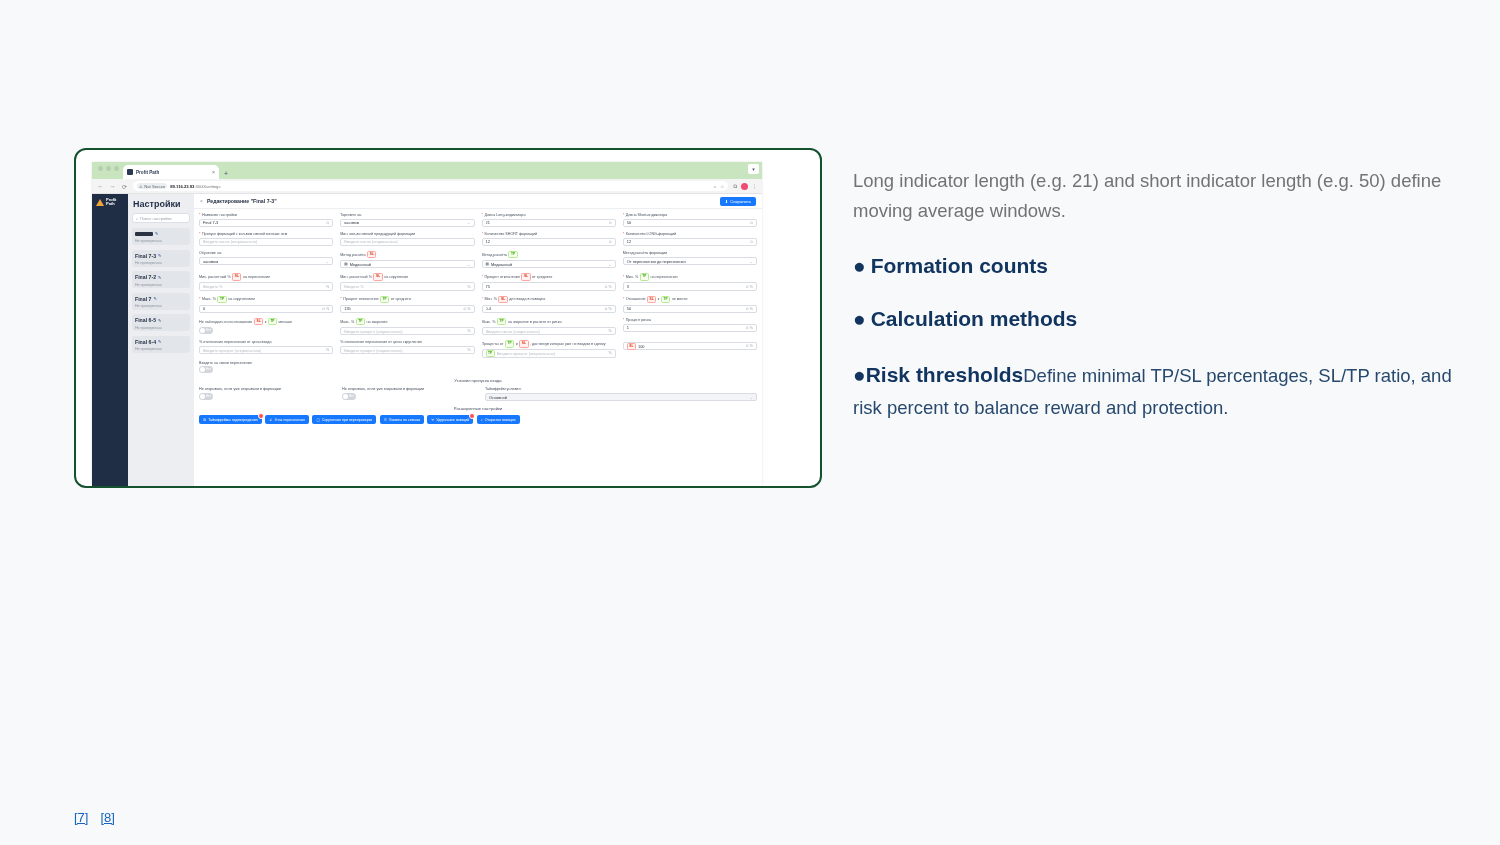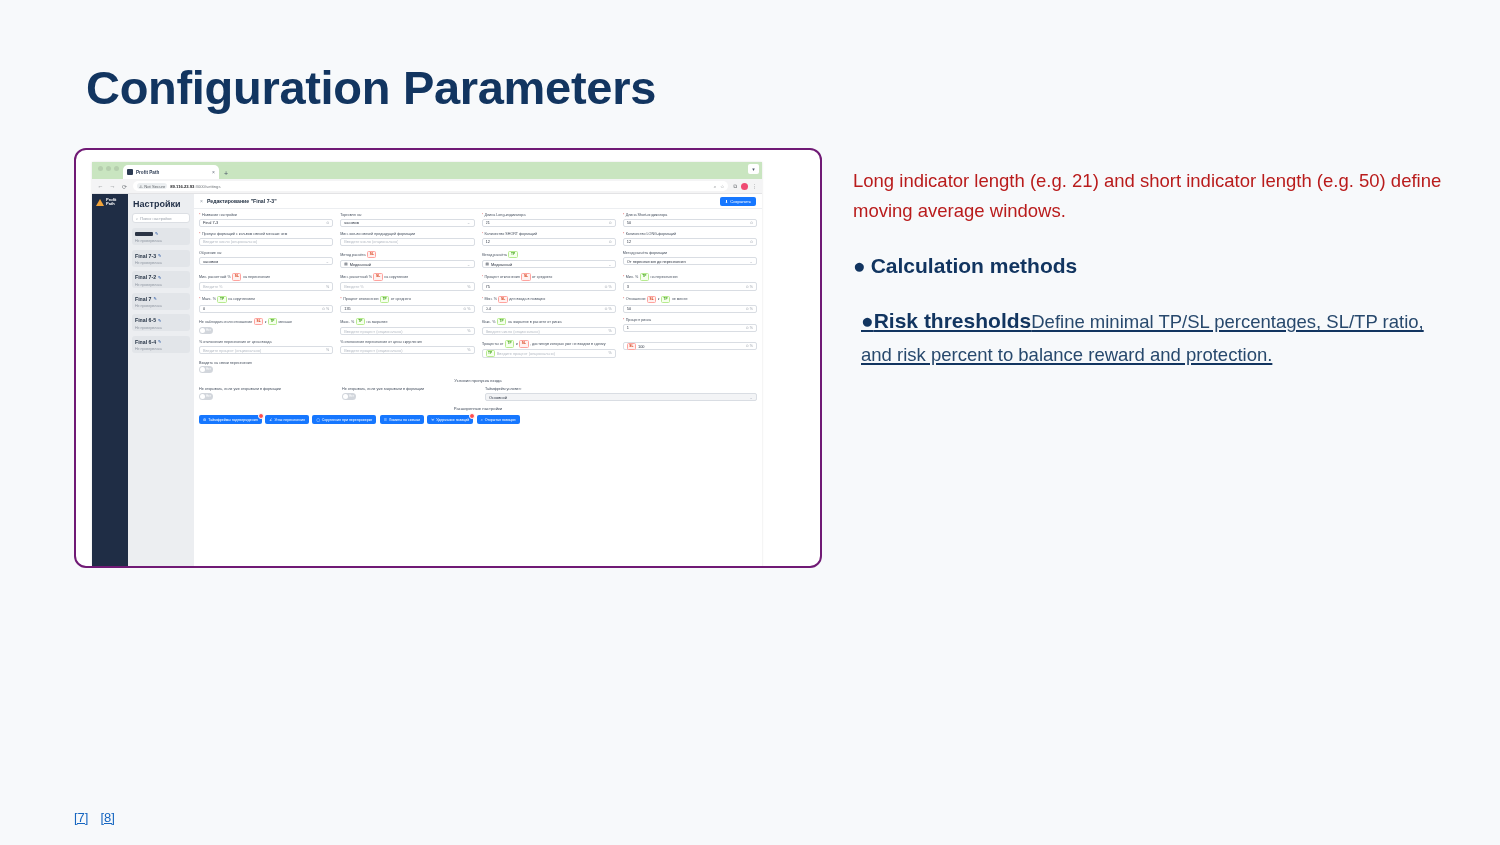--- a/index.html
+++ b/index.html
@@ -30,22 +30,22 @@
     line-height: 1.1;
     white-space: nowrap;
   }
 
   
   .shot-card {
     position: absolute;
     left: 74px;
     top: 148px;
     width: 748px;
-    height: 420px;
-    border: 2px solid #701a75;
+    height: 340px;
+    border: 2px solid #14532d;
     border-radius: 12px;
     background: #ffffff;
     overflow: hidden;
     box-sizing: border-box;
   }
   .shot-inner {
     position: absolute;
     left: 16px;
     top: 12px;
     width: 670px;
@@ -262,31 +262,30 @@
   .note-head {
     font-size: 21px;
     font-weight: bold;
     color: #123560;
     margin: 0 0 5px 0;
     line-height: 1.3;
   }
   .note-head .bullet { margin-right: 5px; }
   .note-body {
     font-size: 18.5px;
-    color: #b91c1c;
+    color: #737373;
     line-height: 1.62;
     margin: 0;
   }
   .note-inline-head {
     font-size: 21px;
     font-weight: bold;
     color: #123560;
     line-height: 1.55;
-    margin: 8px;
-    text-decoration: underline;
+    margin: 0;
   }
   .note-inline-head .rest {
     font-size: 18.5px;
     font-weight: normal;
     color: #28496d;
   }
 
   
   .footnotes {
     position: absolute;
@@ -299,21 +298,20 @@
     font-size: 13px;
     color: #1565c0;
     text-decoration: underline;
   }
 </style>
 </head>
 <body>
 
 <div id="slide">
 
-  <div class="slide-title">Configuration Parameters</div>
 
   <div class="shot-card">
     <div class="shot-inner">
 
       <div class="tabstrip">
         <div class="winbtns">
           <span class="winbtn"></span>
           <span class="winbtn"></span>
           <span class="winbtn"></span>
         </div>
@@ -808,20 +806,21 @@
 
       </div>
     </div>
   </div>
 
   <div class="notes" id="notes">
       <div class="note-block">
         <p class="note-body">Long indicator length (e.g. 21) and short indicator length (e.g. 50) define moving average windows.</p>
       </div>
       <div class="note-block">
+        <p class="note-head"><span class="bullet">●</span><span>Formation counts</span></p>
       </div>
       <div class="note-block">
         <p class="note-head"><span class="bullet">●</span><span>Calculation methods</span></p>
       </div>
       <div class="note-block">
         <p class="note-inline-head"><span class="bullet">●</span><span>Risk thresholds</span><span class="rest">Define minimal TP/SL percentages, SL/TP ratio, and risk percent to balance reward and protection.</span></p>
       </div>
     </div>
 
   <div class="footnotes" id="footnotes">

